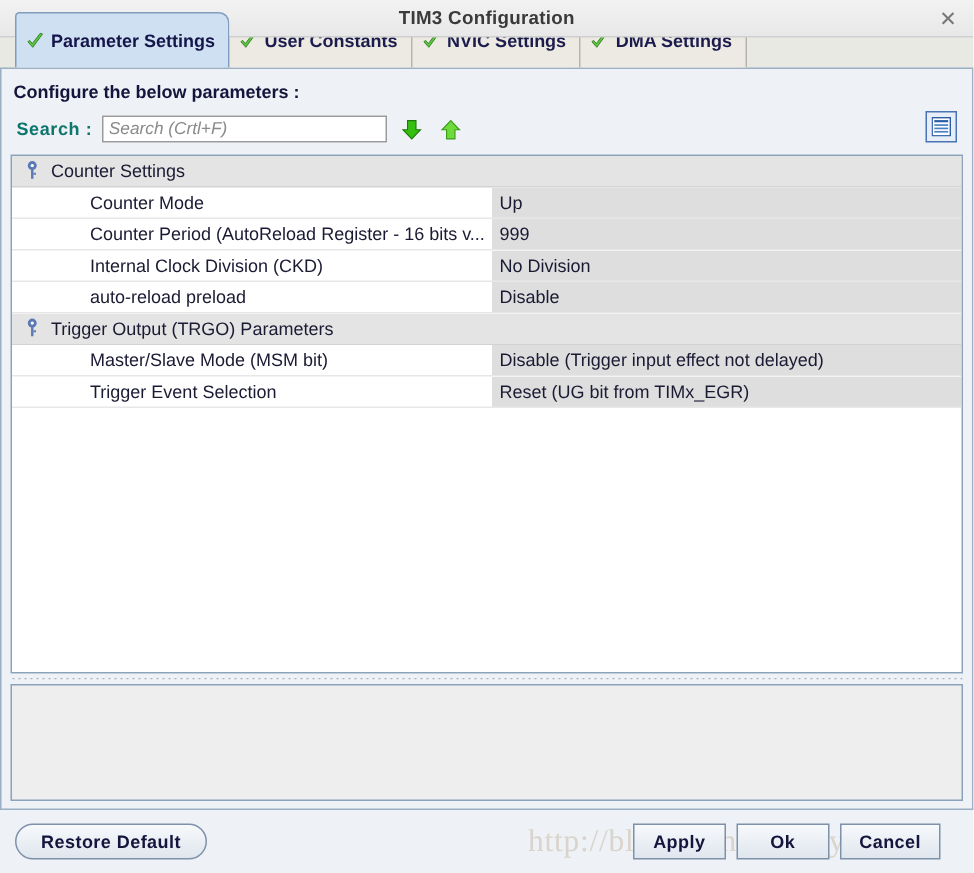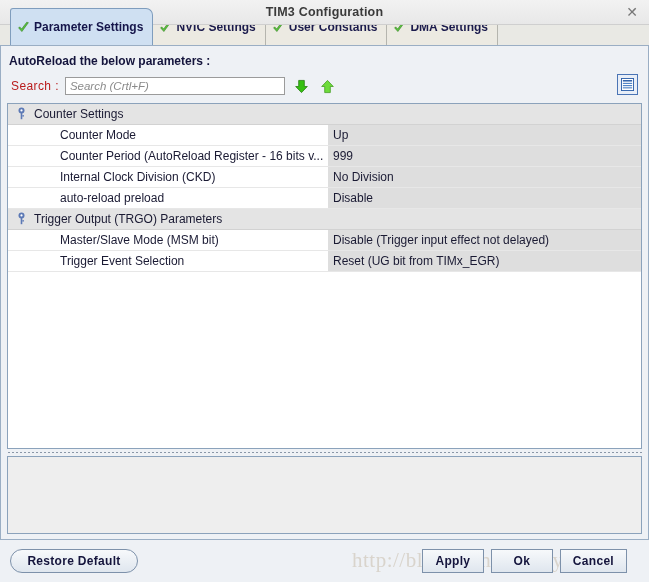--- a/index.html
+++ b/index.html
@@ -120,27 +120,27 @@
 
   
   .search-row {
     display: flex;
     align-items: center;
     padding: 0 0 8px 4px;
     position: relative;
   }
   .search-label {
     font-size: 12px;
-    font-weight: normal;
-    color: #b91c1c;
+    font-weight: bold;
+    color: #0f766e;
     margin-right: 6px;
     letter-spacing: .4px;
   }
   .search-input {
-    width: 220px;
+    width: 190px;
     height: 18px;
     box-sizing: border-box;
     border: 1px solid #9b9b9b;
     background: #ffffff;
     font-family: "Liberation Sans", sans-serif;
     font-size: 11.5px;
     font-style: italic;
     color: #8a8a8a;
     padding: 0 4px;
     outline: none;
@@ -311,43 +311,43 @@
           </svg>
       </span>
       <span>Parameter Settings</span>
     </div>
     <div class="tab">
       <span>
         <svg class="check-ico" viewBox="0 0 16 16">
             <path d="M2 8.5 L6 13 L14 2 L12 1.5 L5.7 9.8 L3.2 7.2 Z" fill="#5ac43f" stroke="#2f7a1e" stroke-width="0.7"></path>
           </svg>
       </span>
-      <span>NVIC Settings</span>
+      <span>User Constants</span>
     </div>
     <div class="tab">
       <span>
         <svg class="check-ico" viewBox="0 0 16 16">
             <path d="M2 8.5 L6 13 L14 2 L12 1.5 L5.7 9.8 L3.2 7.2 Z" fill="#5ac43f" stroke="#2f7a1e" stroke-width="0.7"></path>
           </svg>
       </span>
-      <span>User Constants</span>
+      <span>NVIC Settings</span>
     </div>
     <div class="tab">
       <span>
         <svg class="check-ico" viewBox="0 0 16 16">
             <path d="M2 8.5 L6 13 L14 2 L12 1.5 L5.7 9.8 L3.2 7.2 Z" fill="#5ac43f" stroke="#2f7a1e" stroke-width="0.7"></path>
           </svg>
       </span>
       <span>DMA Settings</span>
     </div>
   </div>
 
   <div class="body-panel">
 
-    <div class="configure-label">AutoReload the below parameters :</div>
+    <div class="configure-label">Configure the below parameters :</div>
 
     <div class="search-row">
       <span class="search-label">Search :</span>
       <input class="search-input" type="text" placeholder="Search (Crtl+F)" style="">
       <span class="arrow-btn">
         <svg width="15" height="15" viewBox="0 0 16 16">
             <path d="M5 1.5 h6 v6.5 h3.2 L8 14.5 L1.8 8 H5 Z" fill="#35c010" stroke="#1d7a08" stroke-width="0.8"></path>
           </svg>
       </span>
       <span class="arrow-btn">

